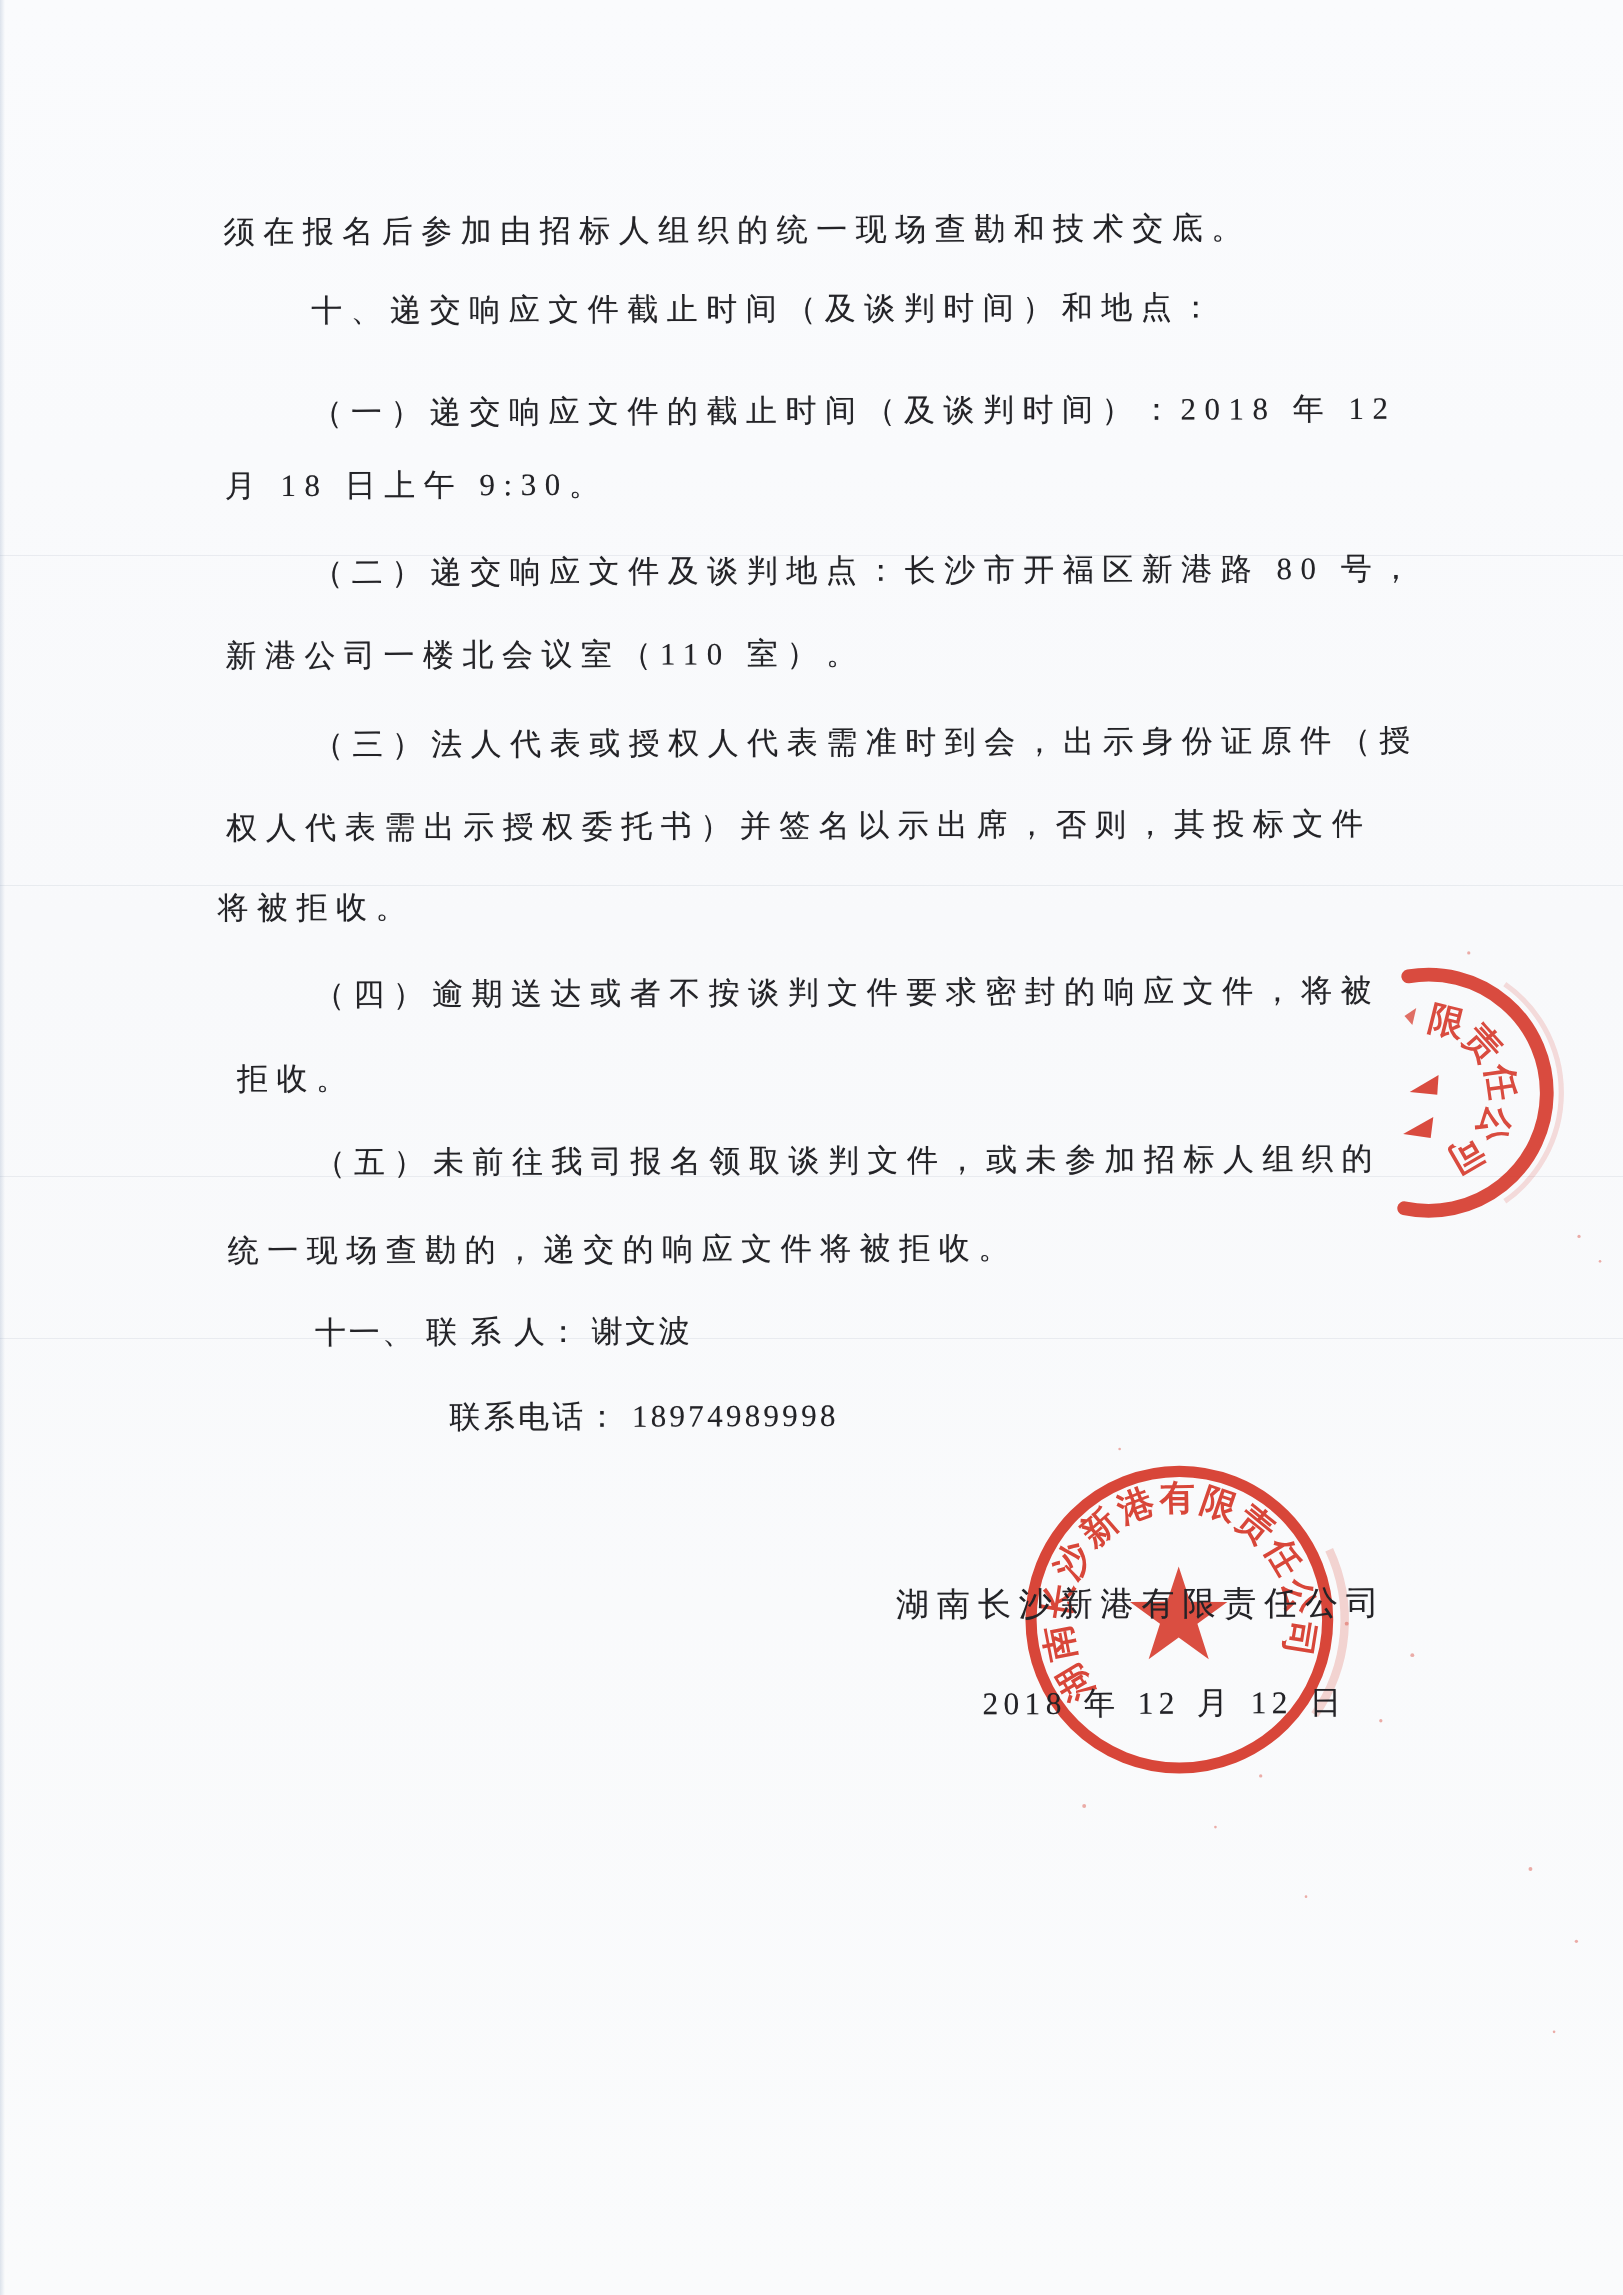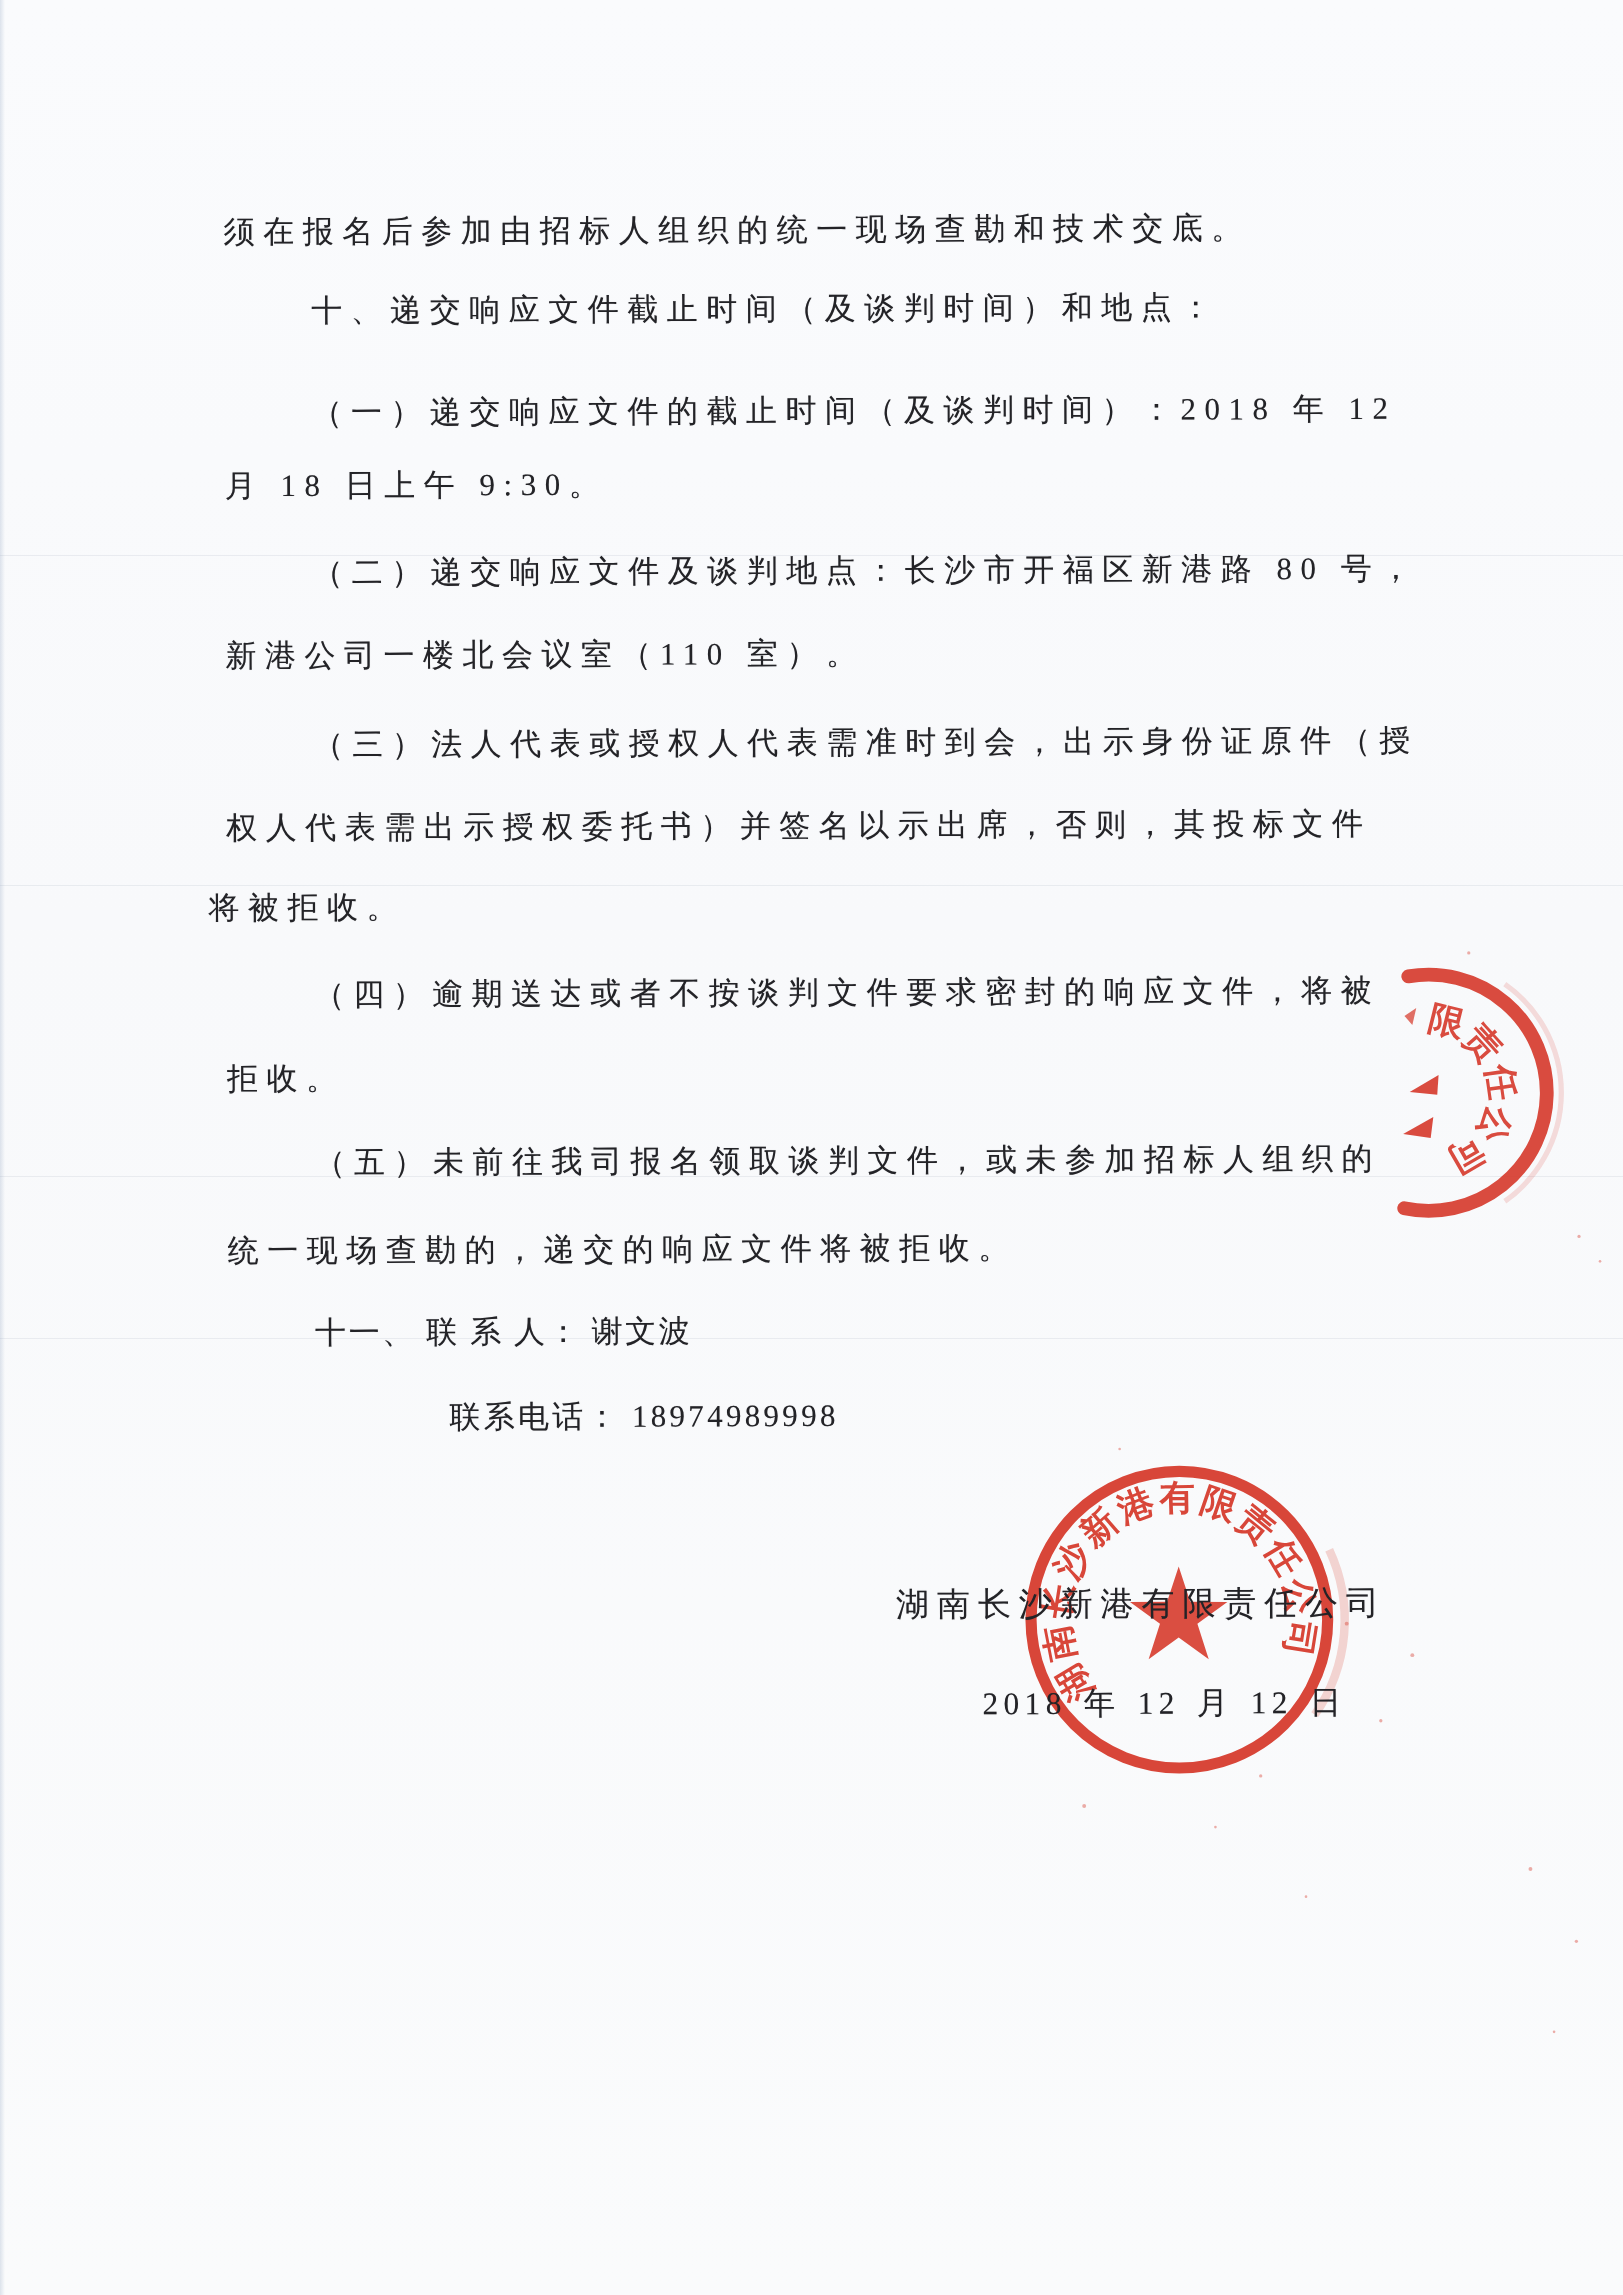--- a/index.html
+++ b/index.html
@@ -131,23 +131,23 @@
 
   <div class="text-layer">
     <div class="tl" style="left:226px;top:209px">须在报名后参加由招标人组织的统一现场查勘和技术交底。</div>
     <div class="tl" style="left:313px;top:288px">十、递交响应文件截止时间（及谈判时间）和地点：</div>
     <div class="tl" style="left:313px;top:390px">（一）递交响应文件的截止时间（及谈判时间）：2018 年 12</div>
     <div class="tl" style="left:226px;top:463px">月 18 日上午 9:30。</div>
     <div class="tl" style="left:313px;top:550px">（二）递交响应文件及谈判地点：长沙市开福区新港路 80 号，</div>
     <div class="tl" style="left:226px;top:633px">新港公司一楼北会议室（110 室）。</div>
     <div class="tl" style="left:313px;top:722px">（三）法人代表或授权人代表需准时到会，出示身份证原件（授</div>
     <div class="tl" style="left:226px;top:805px">权人代表需出示授权委托书）并签名以示出席，否则，其投标文件</div>
-    <div class="tl" style="left:208px;top:885px">将被拒收。</div>
+    <div class="tl" style="left:217px;top:885px">将被拒收。</div>
     <div class="tl" style="left:313px;top:972px">（四）逾期送达或者不按谈判文件要求密封的响应文件，将被</div>
-    <div class="tl" style="left:226px;top:1056px">拒收。</div>
+    <div class="tl" style="left:236px;top:1056px">拒收。</div>
     <div class="tl" style="left:313px;top:1140px">（五）未前往我司报名领取谈判文件，或未参加招标人组织的</div>
     <div class="tl" style="left:226px;top:1228px">统一现场查勘的，递交的响应文件将被拒收。</div>
     <div class="tl tight" style="left:313px;top:1310px">十一、 联 系 人： 谢文波</div>
     <div class="tl tight2" style="left:447px;top:1395px">联系电话： 18974989998</div>
 
     <div class="sig company" style="left:893px;top:1583px">湖南长沙新港有限责任公司</div>
     <div class="sig date" style="left:979px;top:1684px">2018 年 12 月 12 日</div>
   </div>
 
 </div>

